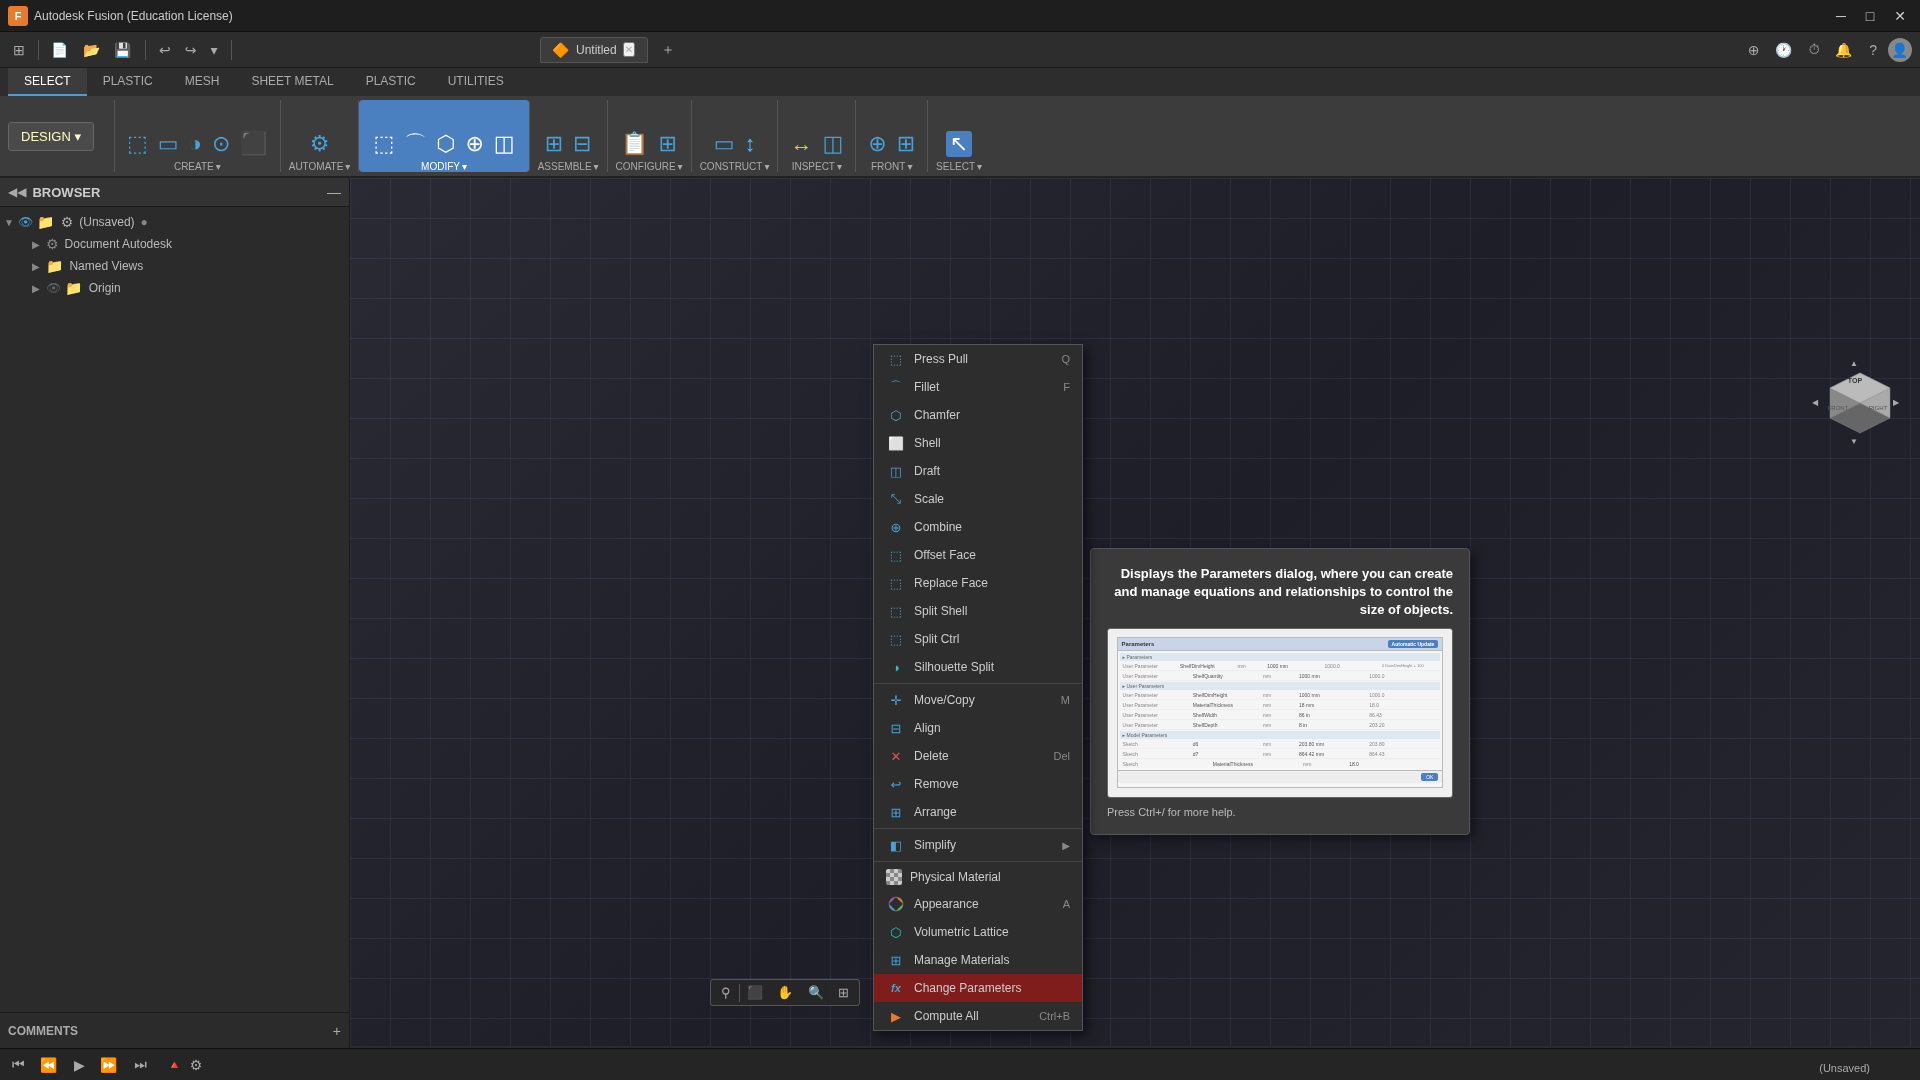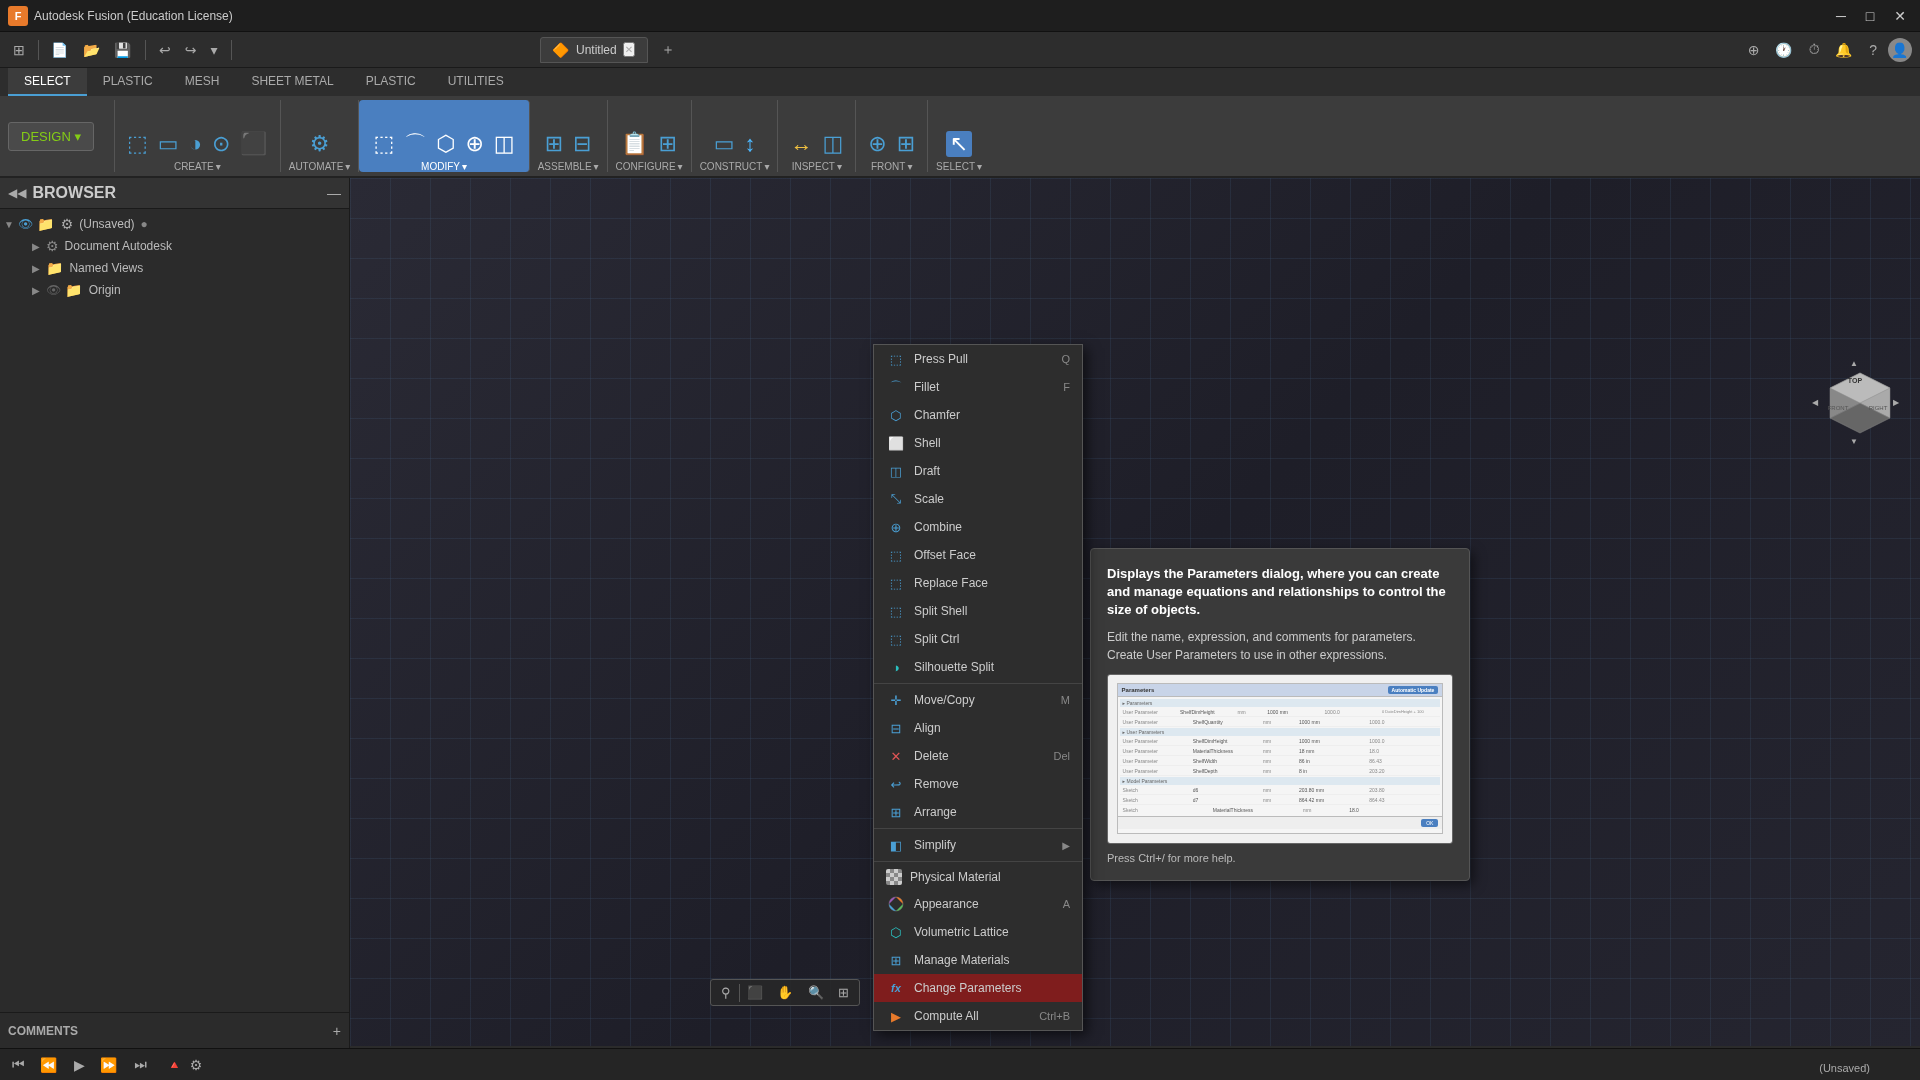--- a/index.html
+++ b/index.html
@@ -29,21 +29,21 @@
       border: 1px solid #555;
       border-radius: 3px 3px 0 0;
       cursor: pointer;
       font-size: 12px;
       color: #ccc;
     }
     .tab-item .tab-close { color: #aaa; font-size: 10px; }
     #design-btn {
       background: #4a4a4a;
       border: 1px solid #666;
-      color: #84cc16;
+      color: #fef9c3;
       padding: 6px 12px;
       border-radius: 3px;
       cursor: pointer;
       font-size: 13px;
       margin-right: 12px;
       white-space: nowrap;
     }
 
     
     #ribbon {
@@ -127,21 +127,21 @@
     #browser-header {
       display: flex;
       align-items: center;
       justify-content: space-between;
       padding: 6px 8px;
       background: #333;
       border-bottom: 1px solid #1a1a1a;
     }
     #browser-header-left { display: flex; align-items: center; gap: 6px; }
     #browser-back { background: none; border: none; color: #aaa; cursor: pointer; font-size: 12px; }
-    #browser-title { font-size: 16px; font-weight: bold; color: #ccc; }
+    #browser-title { font-size: 13px; font-weight: bold; color: #ccc; }
     #browser-collapse { background: none; border: none; color: #aaa; cursor: pointer; font-size: 14px; }
     .browser-tree { padding: 4px 0; flex: 1; overflow-y: auto; }
     .tree-item {
       display: flex;
       align-items: center;
       padding: 3px 8px;
       cursor: pointer;
       color: #bbb;
       font-size: 12px;
     }
@@ -204,20 +204,21 @@
       padding: 16px;
       box-shadow: 4px 4px 12px rgba(0,0,0,0.5);
       z-index: 999;
     }
     #tooltip-panel .tooltip-title {
       font-size: 13px;
       font-weight: bold;
       color: #fff;
       margin-bottom: 8px;
       line-height: 1.4;
+      text-align: right;
     }
     #tooltip-panel .tooltip-body {
       font-size: 12px;
       color: #ccc;
       line-height: 1.5;
       margin-bottom: 10px;
     }
     #tooltip-preview {
       width: 100%;
       height: 170px;
@@ -720,21 +721,20 @@
       </div>
       <div class="menu-item">
         <span class="menu-icon icon-orange">▶</span>
         <span>Compute All</span>
         <span class="shortcut">Ctrl+B</span>
       </div>
     </div>
 
     <div id="tooltip-panel">
       <div class="tooltip-title">Displays the Parameters dialog, where you can create and manage equations and relationships to control the size of objects.</div>
-      <div class="tooltip-body">Edit the name, expression, and comments for parameters. Create User Parameters to use in other expressions.</div>
       <div id="tooltip-preview">
         <div id="tooltip-preview-inner">
 
           <div style="width:95%; height:90%; background:#f5f5f5; border:1px solid #bbb; font-size:5px; color:#333;">
             <div style="background:#c8d4e8; padding:2px 4px; font-weight:bold; border-bottom:1px solid #bbb; font-size:6px; display:flex; justify-content:space-between; align-items:center;">
               <span>Parameters</span>
               <span style="background:#4a7fc0; color:#fff; padding:1px 4px; border-radius:2px; font-size:5px;">Automatic Update</span>
             </div>
             <div style="display:flex; flex-direction:column; gap:1px; padding:2px;">
               <div style="background:#dde8f0; padding:1px 3px; font-size:5px; display:flex; gap:4px;">

